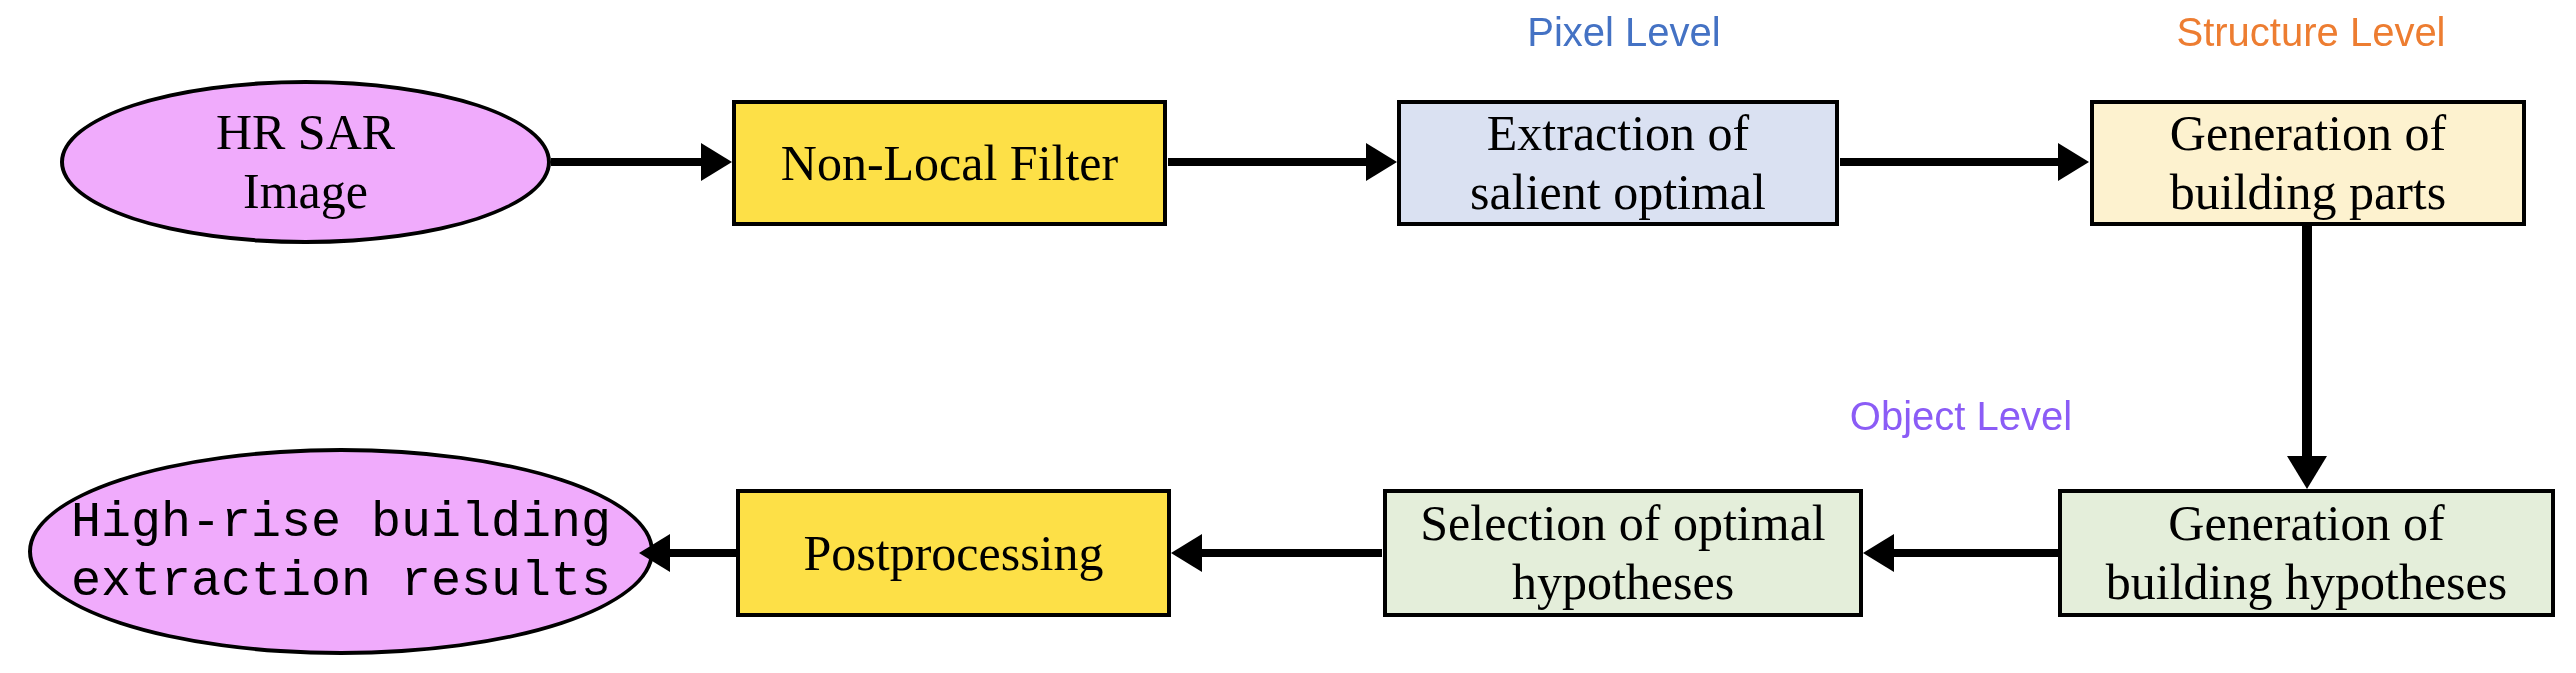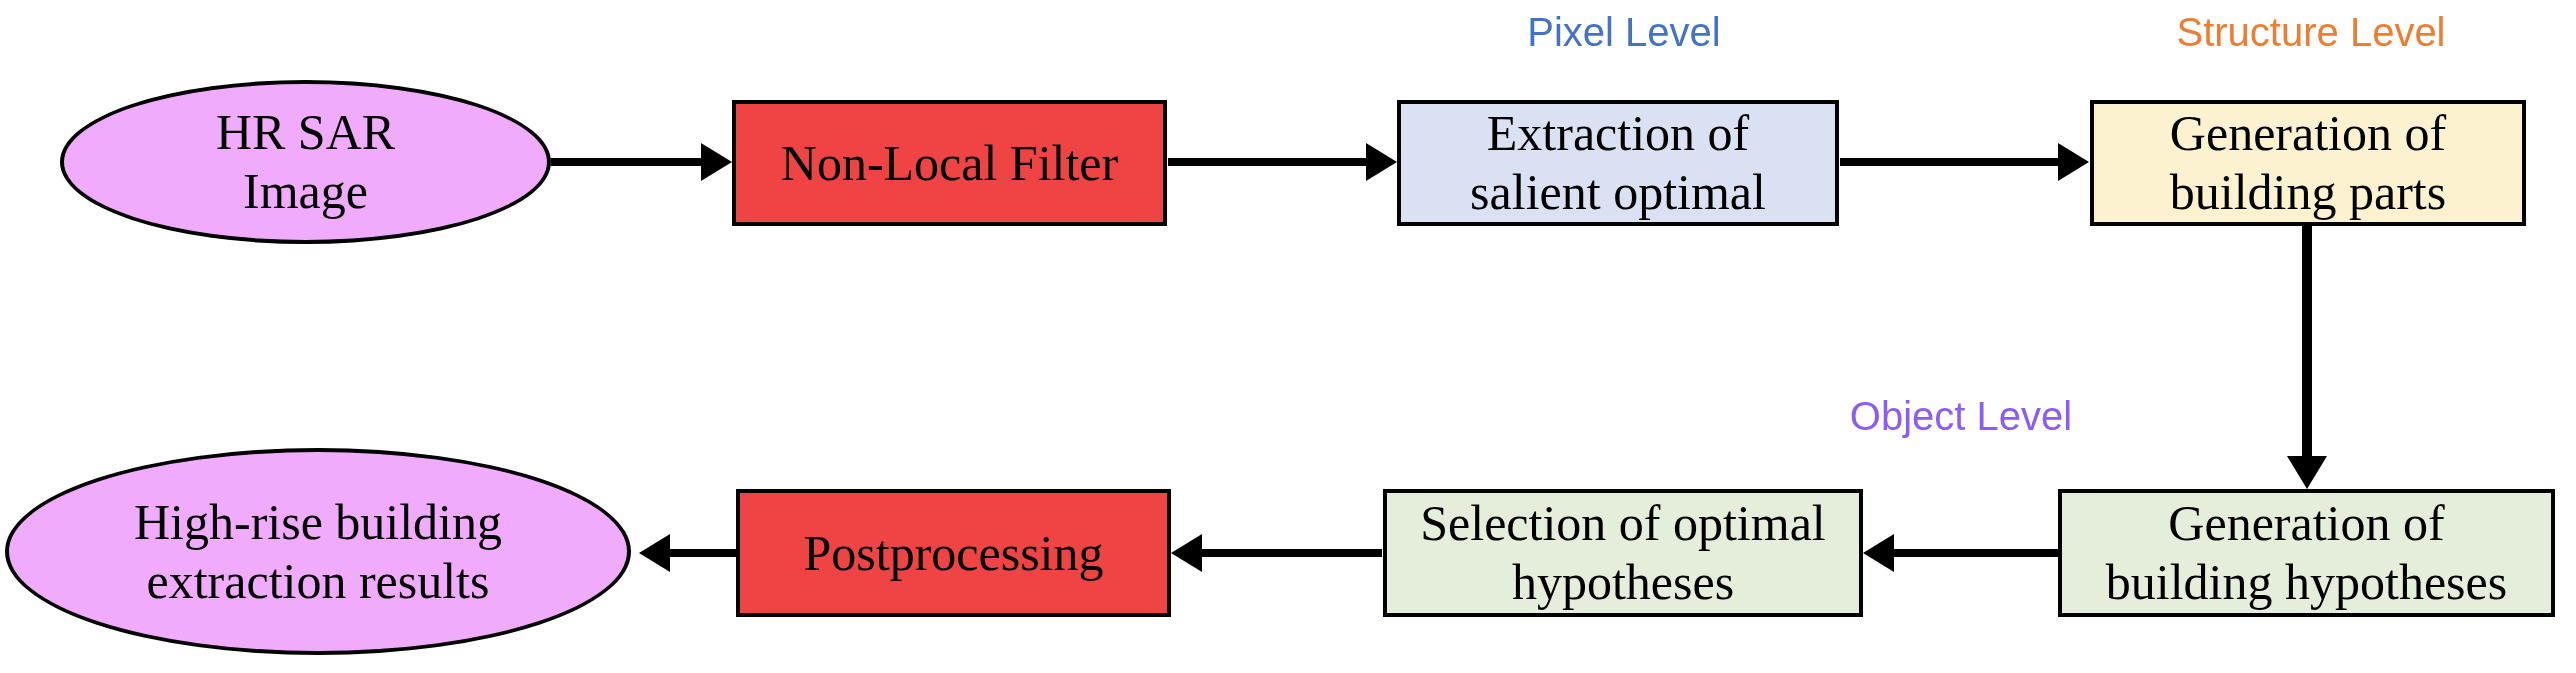--- a/index.html
+++ b/index.html
@@ -12,21 +12,21 @@
   }
   .node{
     position:absolute;
     display:flex;align-items:center;justify-content:center;
     text-align:center;
     color:#000;
     font-size:50px;line-height:1.18;
     white-space:pre-line;
     box-sizing:border-box;
   }
-  .rect{border:4.1px solid #000;background:#ef4444;}
+  .rect{border:4.1px solid #000;background:#fde047;}
   .ellipse{border:4.1px solid #000;border-radius:50%;background:#f0abfc;}
   .lvl{
     position:absolute;
     font-family:Liberation Sans, sans-serif;
     font-size:40px;line-height:1.0;
     white-space:nowrap;
     transform:translateX(-50%);
   }
   .stem{position:absolute;background:#000;}
   .head{position:absolute;width:0;height:0;}
@@ -55,21 +55,21 @@
 building parts</div>
 
   <div class="node rect" style="left:2058px;top:489px;width:497px;height:128px;background:#e4eeda;">Generation of
 building hypotheses</div>
 
   <div class="node rect" style="left:736px;top:489px;width:435px;height:128px;">Postprocessing</div>
 
   <div class="node rect" style="left:1383px;top:489px;width:480px;height:128px;background:#e4eeda;">Selection of optimal
 hypotheses</div>
 
-  <div class="node ellipse" style="left:5px;top:448px;width:626px;height:207px;">High-rise building
+  <div class="node ellipse" style="left:28px;top:448px;width:626px;height:207px;font-family:Liberation Mono, monospace;">High-rise building
 extraction results</div>
 
   <div>
     <div class="stem" style="left:551px;top:158px;width:153px;height:8.3px;"></div>
     <div class="head right" style="left:701px;top:143px;"></div>
   </div>
 
   <div>
     <div class="stem" style="left:1168px;top:158px;width:202px;height:8.3px;"></div>
     <div class="head right" style="left:1366px;top:143px;"></div>

